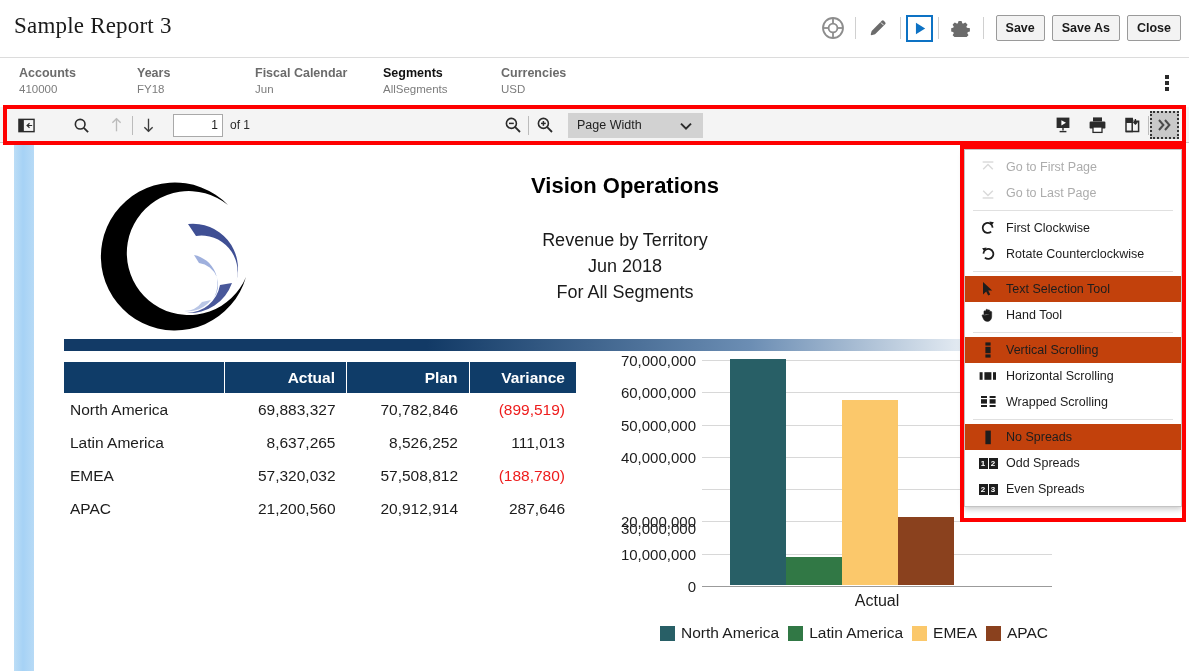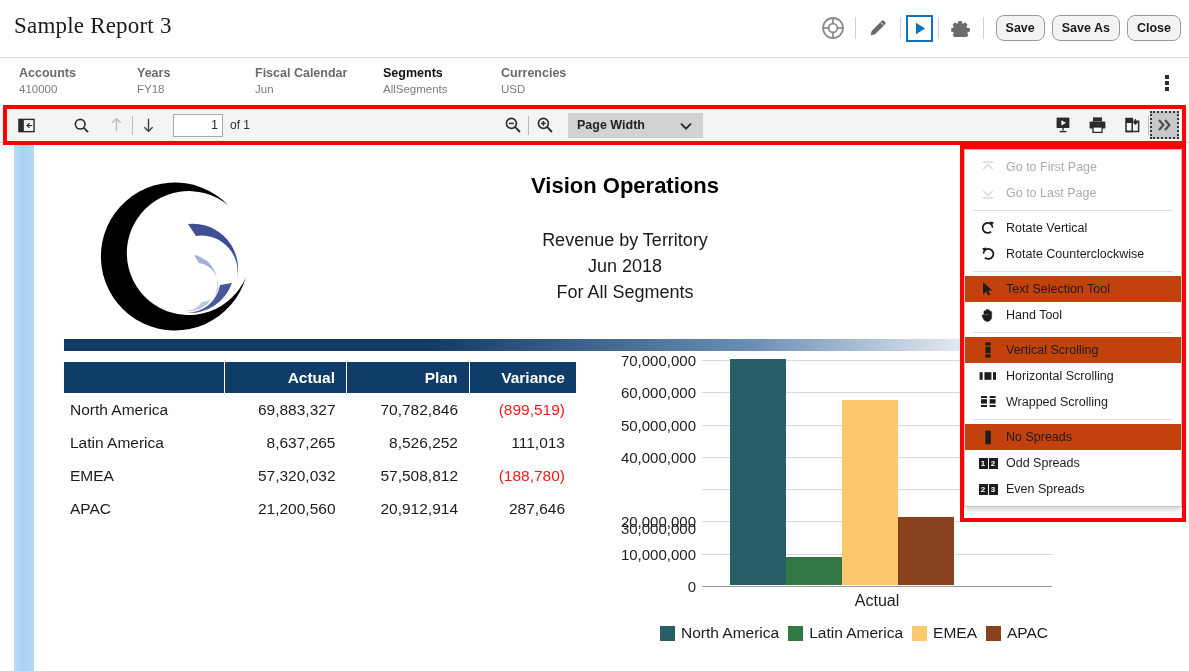--- a/index.html
+++ b/index.html
@@ -48,21 +48,21 @@
     border: 2px solid #0d72c4;
     width: 27px; height: 27px;
   }
   .hdr-btn {
     height: 26px;
     min-width: 47px;
     margin-left: 7px;
     padding: 0 9px;
     background: #f3f3f3;
     border: 1px solid #9a9a9a;
-    border-radius: 8px;
+    border-radius: 2px;
     font-family: "Liberation Sans", sans-serif;
     font-size: 12.5px;
     font-weight: bold;
     color: #1a1a1a;
     cursor: pointer;
     line-height: 24px;
     text-align: center;
     white-space: nowrap;
   }
 
@@ -111,21 +111,21 @@
     width: 1189px; height: 36px;
     background: #f4f4f4;
     border-bottom: 1px solid #c8c8c8;
   }
   .tb-left {
     position: absolute; left: 12px; top: 0;
     height: 36px; display: flex; align-items: center;
   }
   .tb-mid {
     position: absolute; left: 498px; top: 0;
-    height: 36px; display: flex; align-items: center; font-weight: bold;
+    height: 36px; display: flex; align-items: center;
   }
   .tb-right {
     position: absolute; right: 10px; top: 0;
     height: 36px; display: flex; align-items: center;
   }
   .tb-btn {
     width: 29px; height: 28px;
     display: flex; align-items: center; justify-content: center;
     cursor: pointer;
   }
@@ -661,21 +661,21 @@
         <span>Go to Last Page</span>
       </div>
       <div class="mi-sep"></div>
       <div class="mi">
         <span class="ico">
           <svg width="16" height="16" viewBox="0 0 18 18">
             <path d="M14.2 8.6a5.6 5.6 0 10-1.7 4.4" fill="none" stroke="currentColor" stroke-width="2"></path>
             <polygon points="10.6,1.6 15.6,2.6 13,6.6" fill="currentColor"></polygon>
           </svg>
         </span>
-        <span>Rotate Vertical</span>
+        <span>First Clockwise</span>
       </div>
       <div class="mi">
         <span class="ico">
           <svg width="16" height="16" viewBox="0 0 18 18">
             <path d="M3.8 8.6a5.6 5.6 0 111.7 4.4" fill="none" stroke="currentColor" stroke-width="2"></path>
             <polygon points="7.4,1.6 2.4,2.6 5,6.6" fill="currentColor"></polygon>
           </svg>
         </span>
         <span>Rotate Counterclockwise</span>
       </div>

